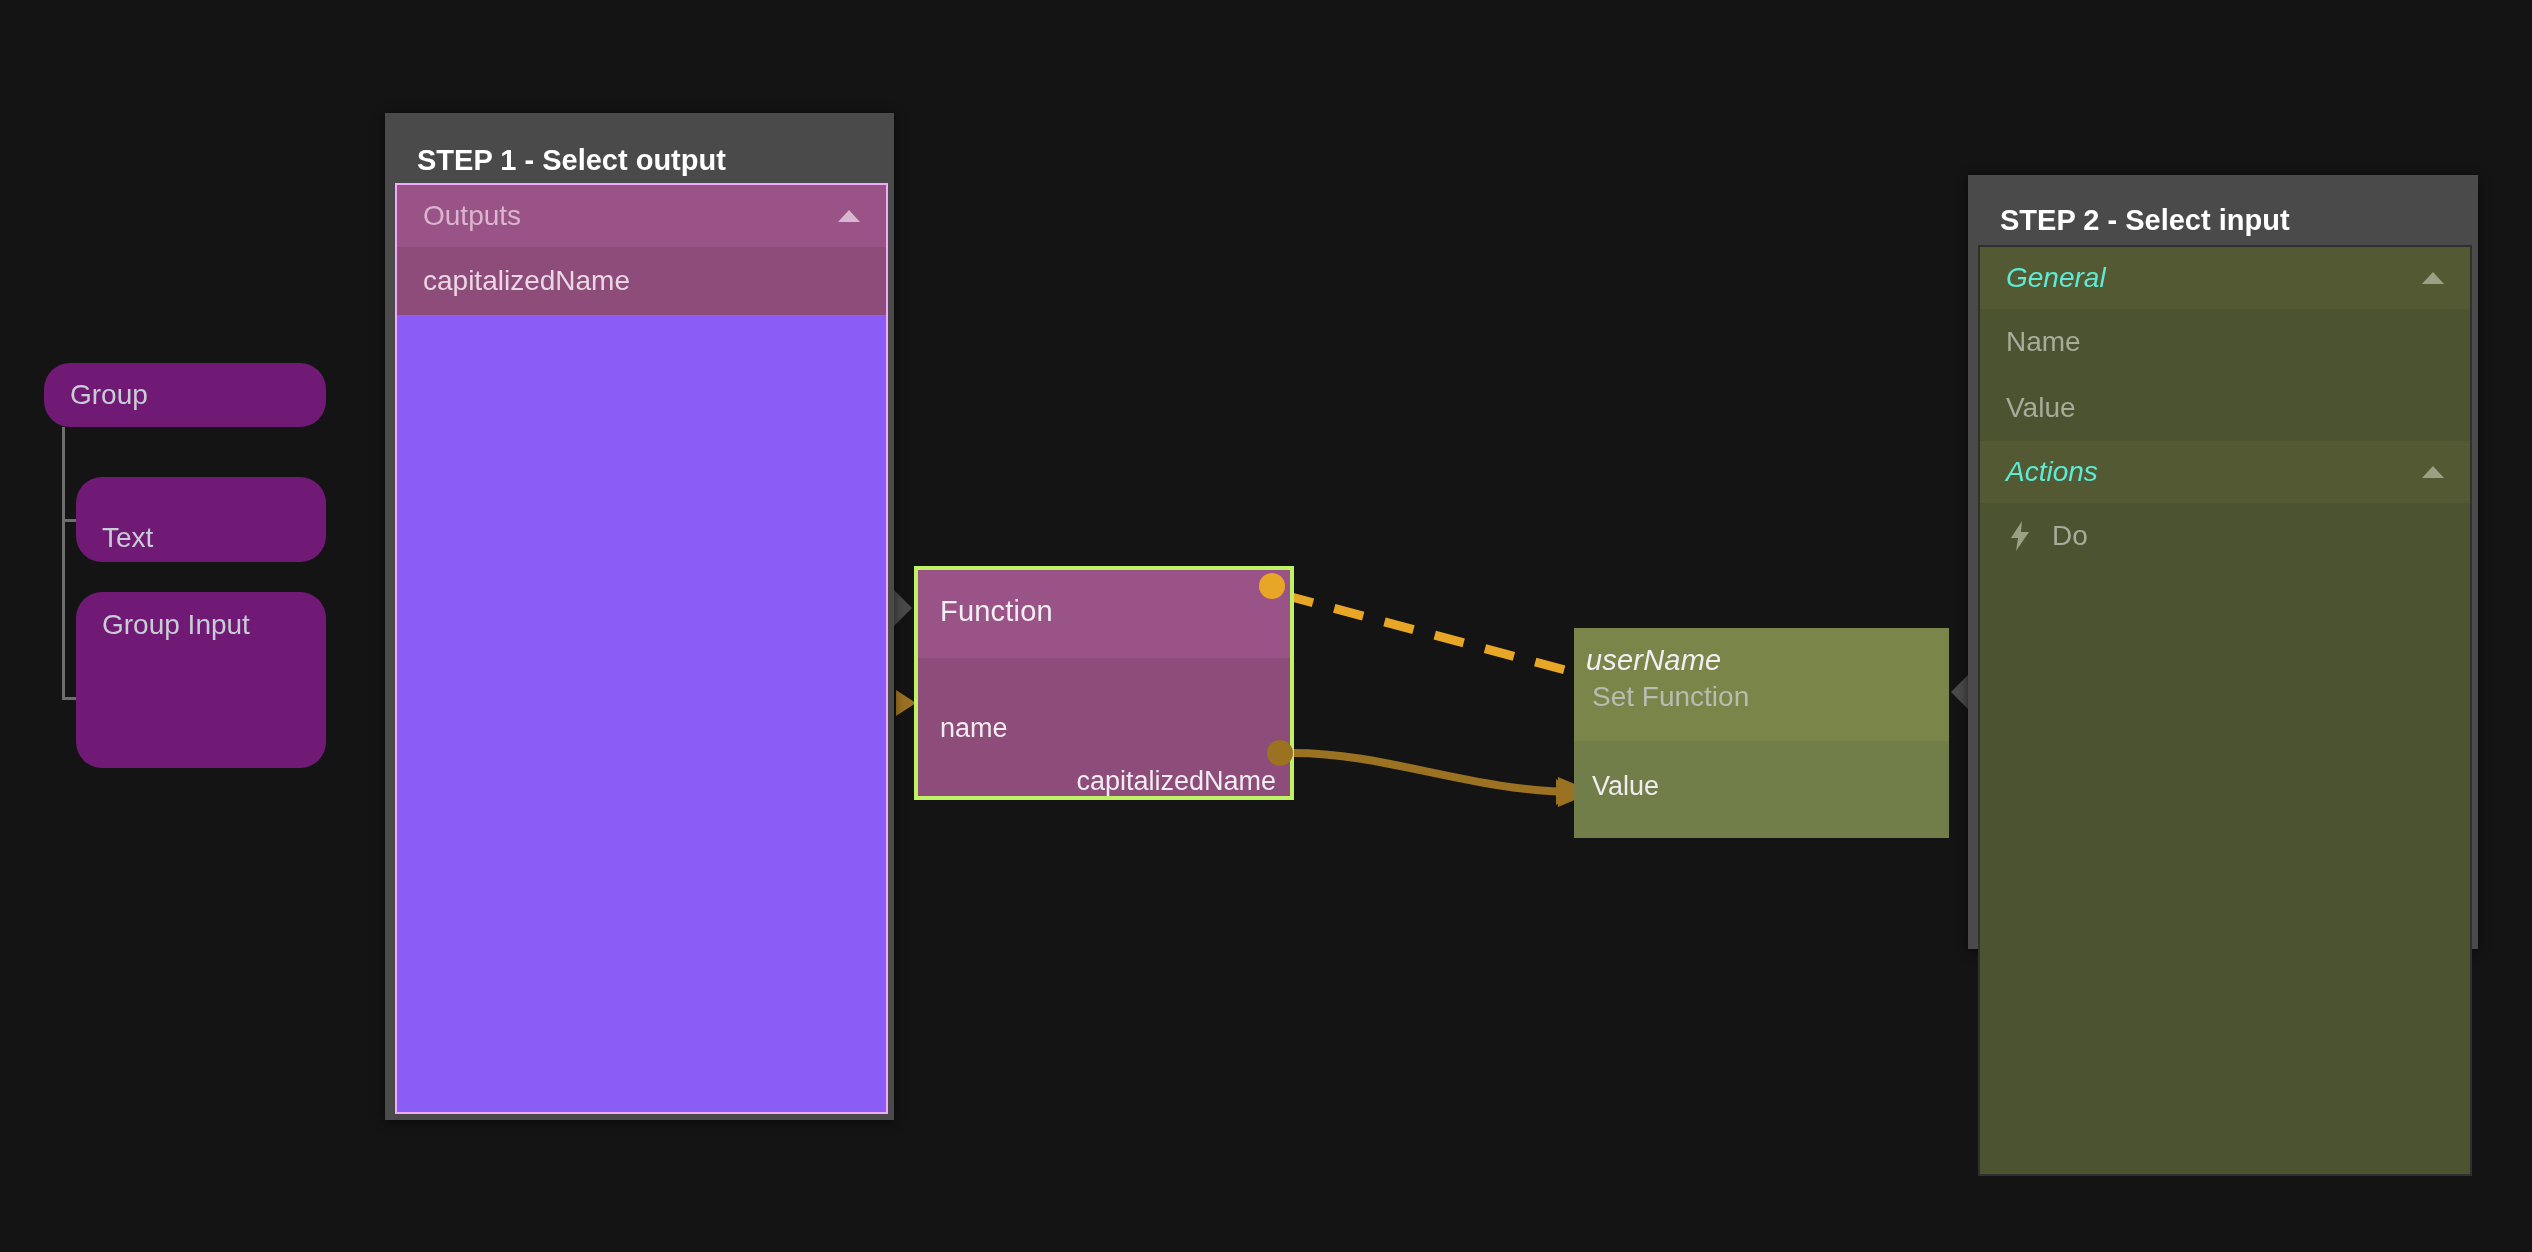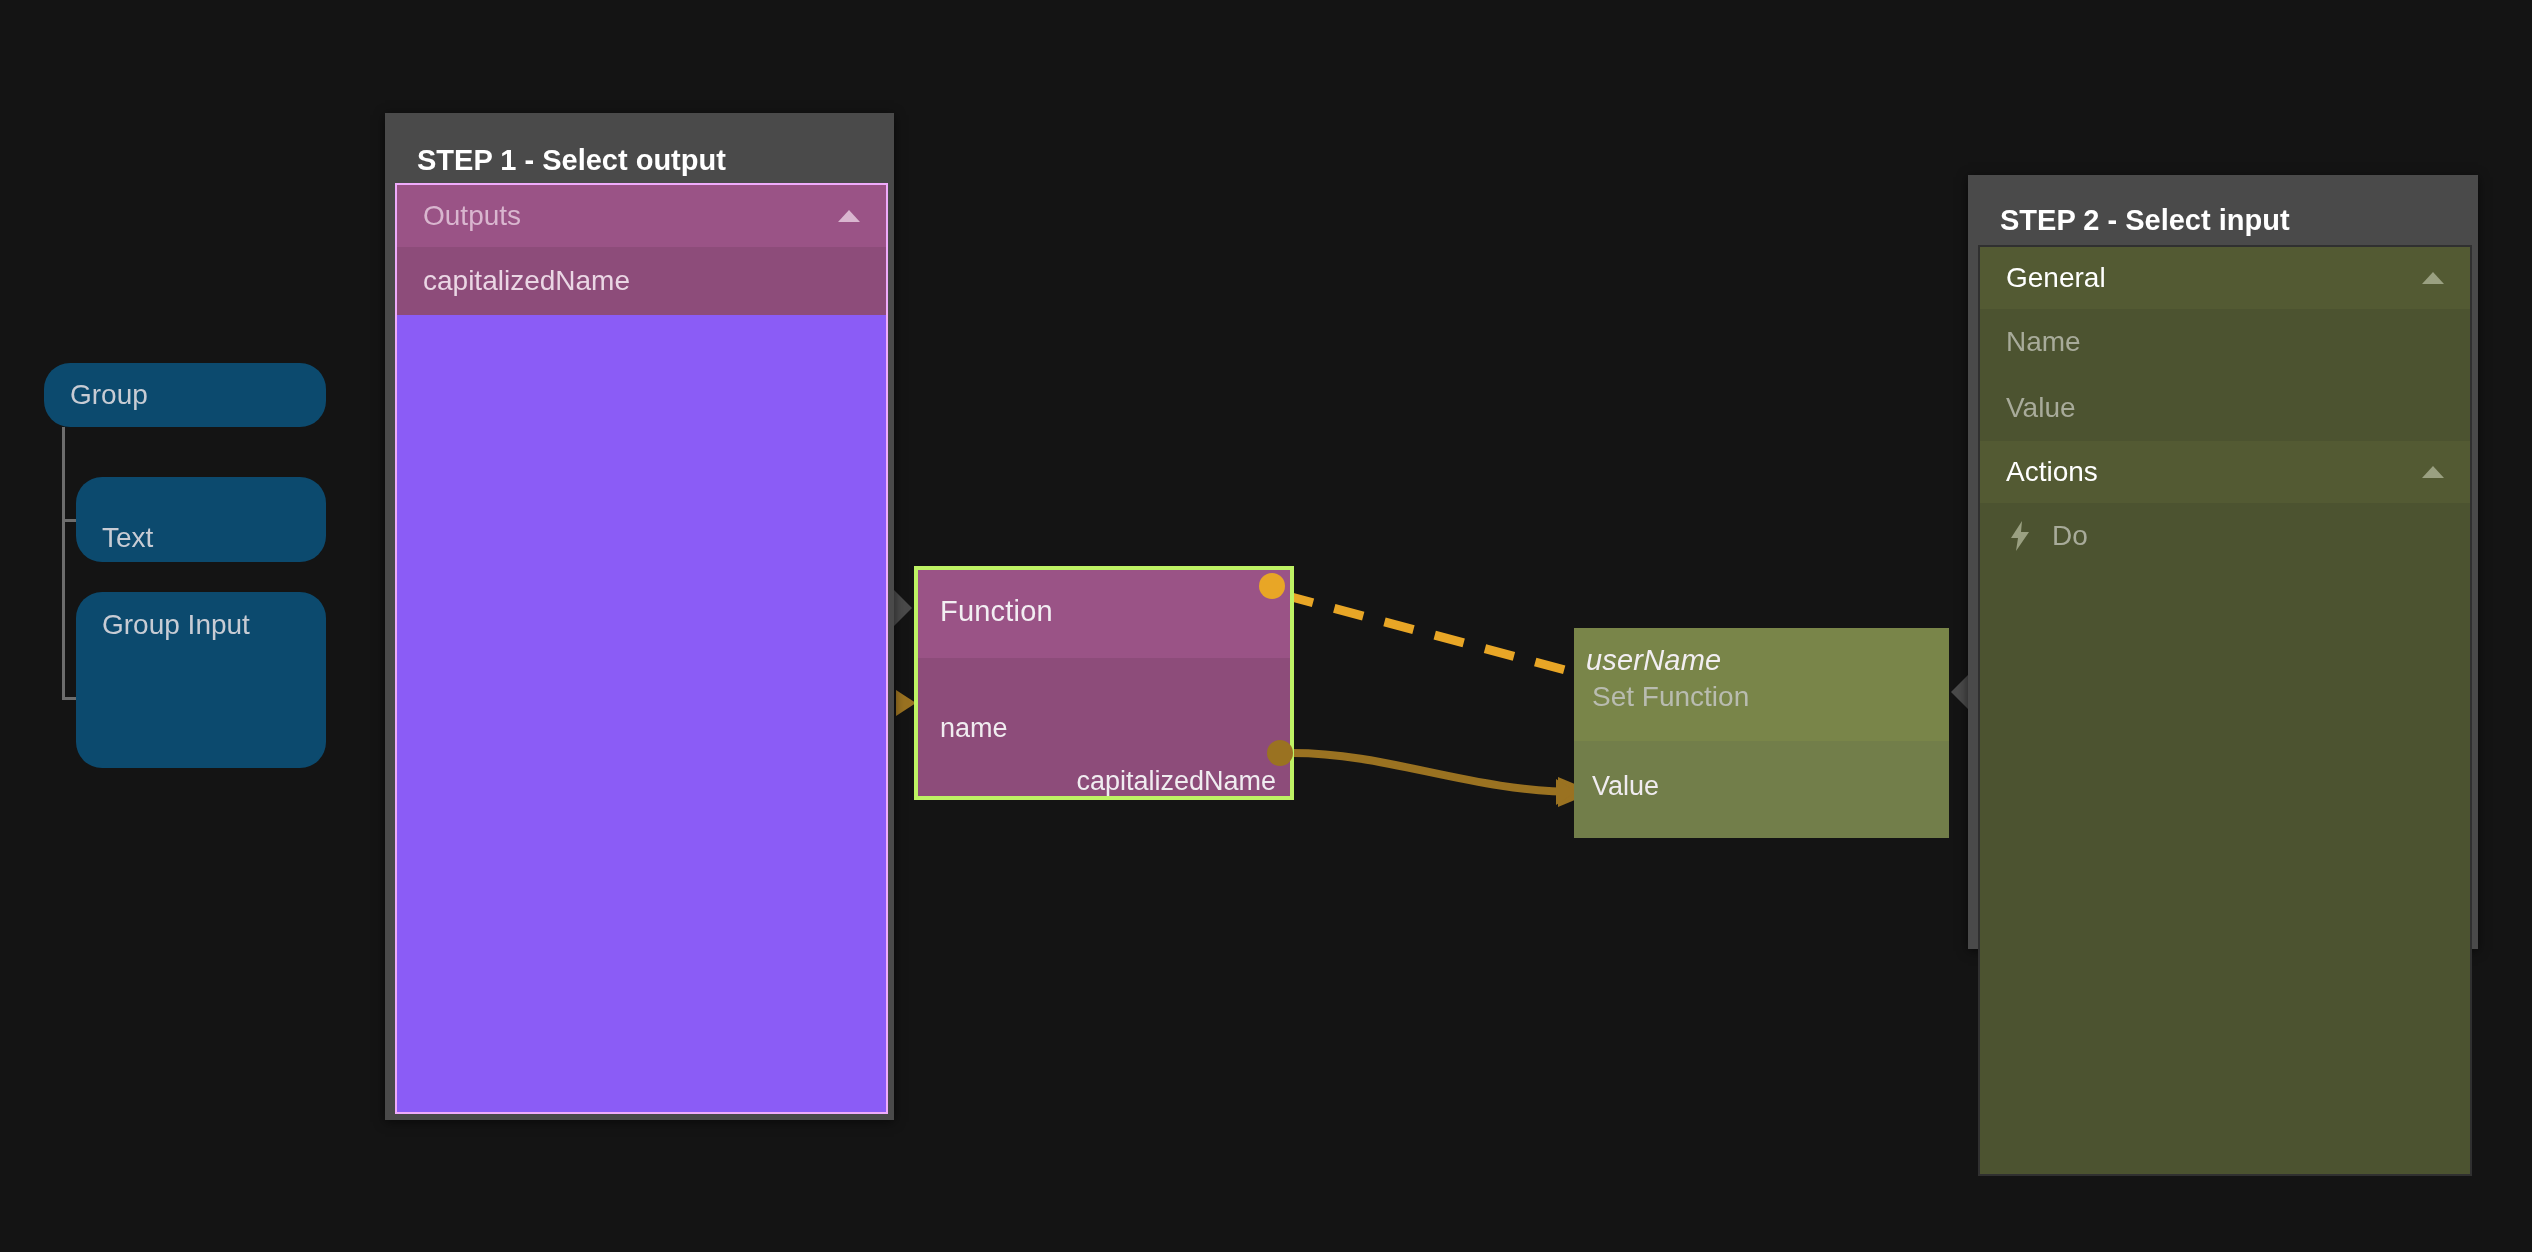--- a/index.html
+++ b/index.html
@@ -43,21 +43,21 @@
   .port-label {
     position: absolute;
     color: #f0ecf0;
     font-size: 27px;
     white-space: nowrap;
   }
 
   
   .tree-node {
     position: absolute;
-    background: #0c4a6e;
+    background: #701a75;
     box-sizing: border-box;
     border-radius: 26px;
   }
   .tree-node .lbl {
     position: absolute;
     left: 26px;
     color: #c8ccd4;
     font-size: 28px;
     white-space: nowrap;
   }
@@ -169,21 +169,21 @@
   #step1 .grp .rlbl { color: #d9b6cf; }
   #step1 .grp .caret { border-bottom: 12px solid #d9b6cf; margin-top: -6px; }
   #step1 .itm { background: #8d4c7a; height: 68px; }
   #step1 .itm .rlbl { color: #ead6e4; }
 
   
   #step2 { left: 1968px; top: 175px; width: 510px; height: 774px; }
   #step2 .popup-title { top: 29px; }
   #step2 .popup-list { left: 10px; top: 70px; width: 490px; height: 927px; background: #4c5330; border: 2px solid #303030; }
   #step2 .grp { background: #535a33; height: 62px; }
-  #step2 .grp .rlbl { color: #ffffff; }
+  #step2 .grp .rlbl { color: #5eead4; font-style: italic; }
   #step2 .grp .caret { border-bottom: 12px solid #9aa081; margin-top: -6px; }
   #step2 .itm { background: #4c5330; height: 66px; }
   #step2 .itm .rlbl { color: #a8ab9a; }
   #step2 .itm.with-icon .rlbl { left: 72px; }
   .bolt-icon {
     position: absolute;
     left: 28px;
     top: 50%;
     transform: translateY(-50%);
     width: 24px; height: 30px;

